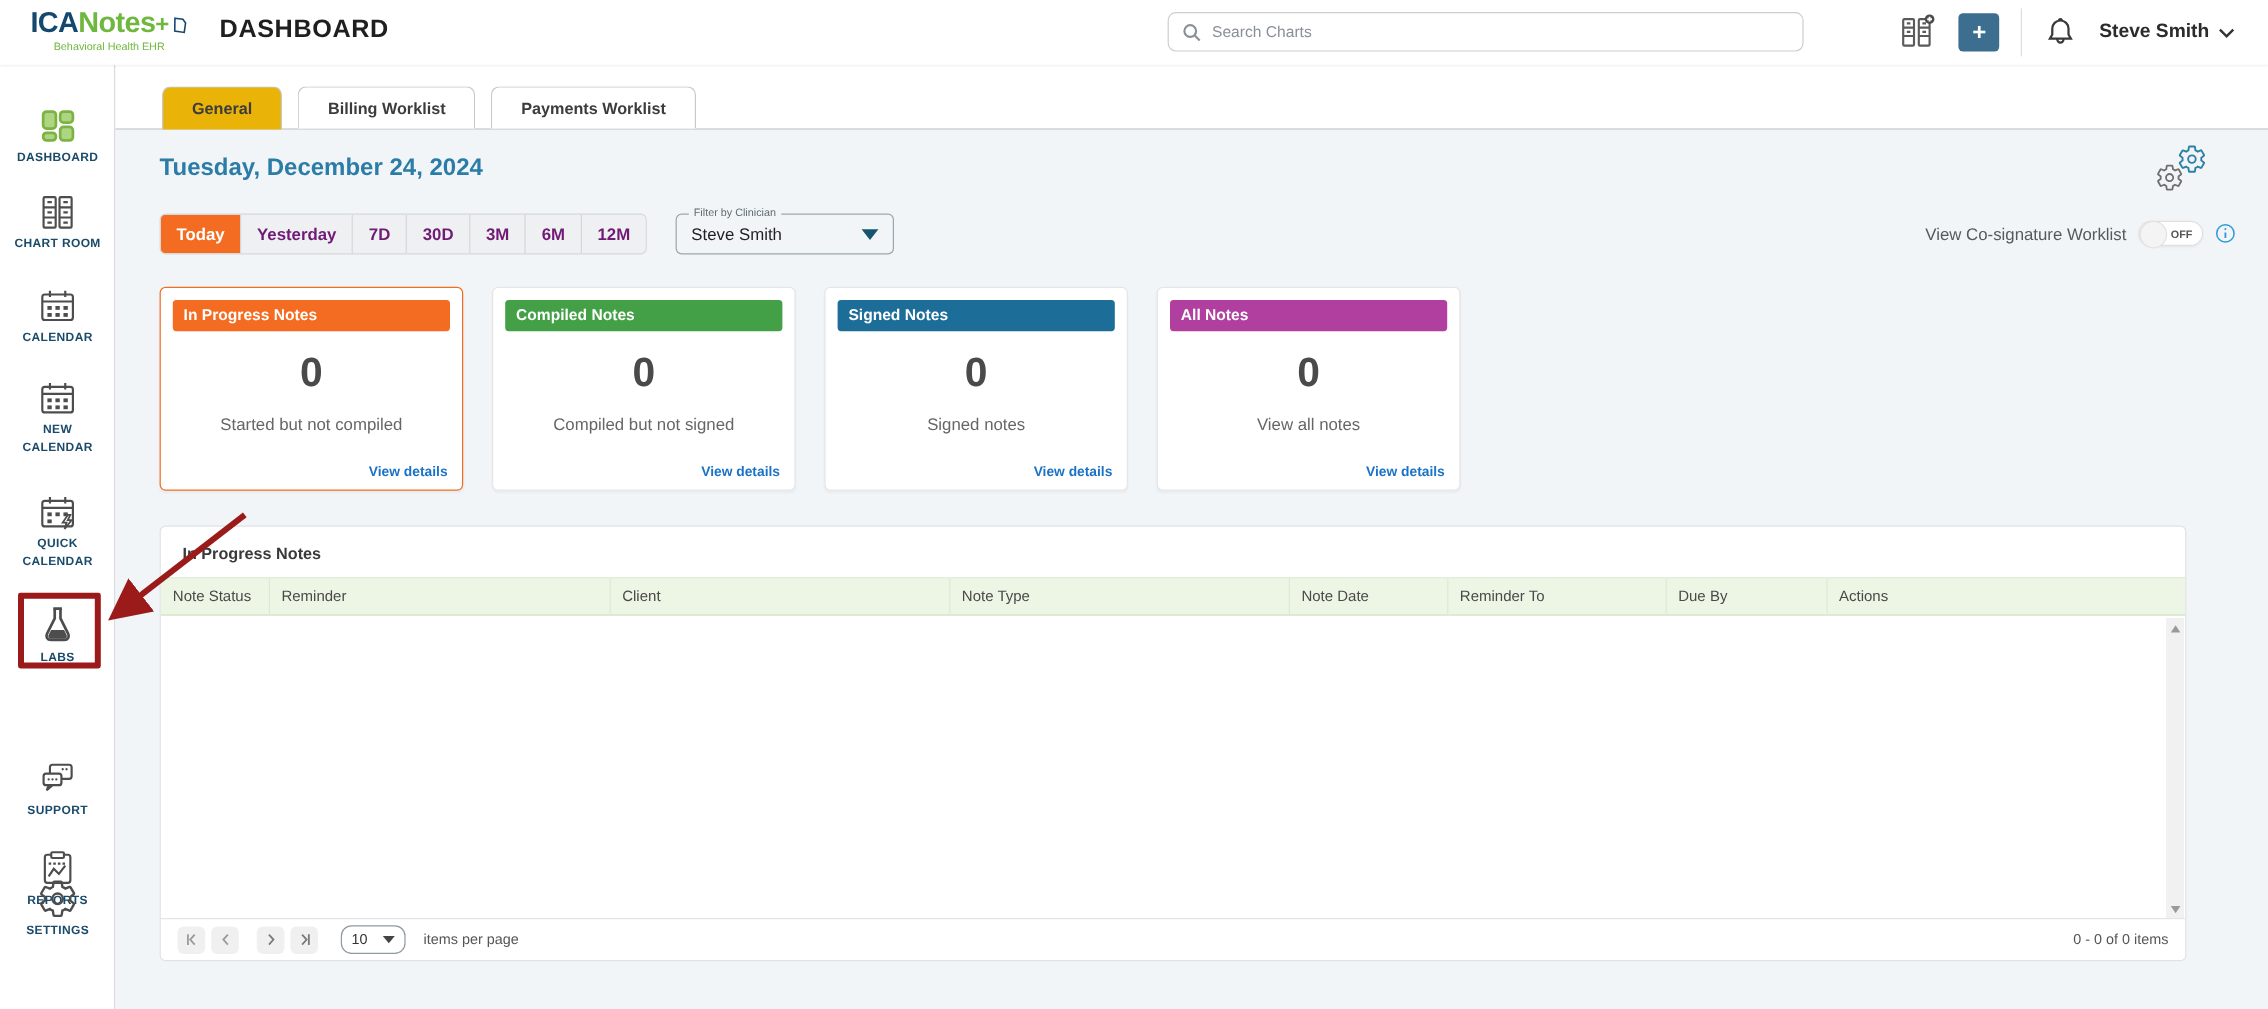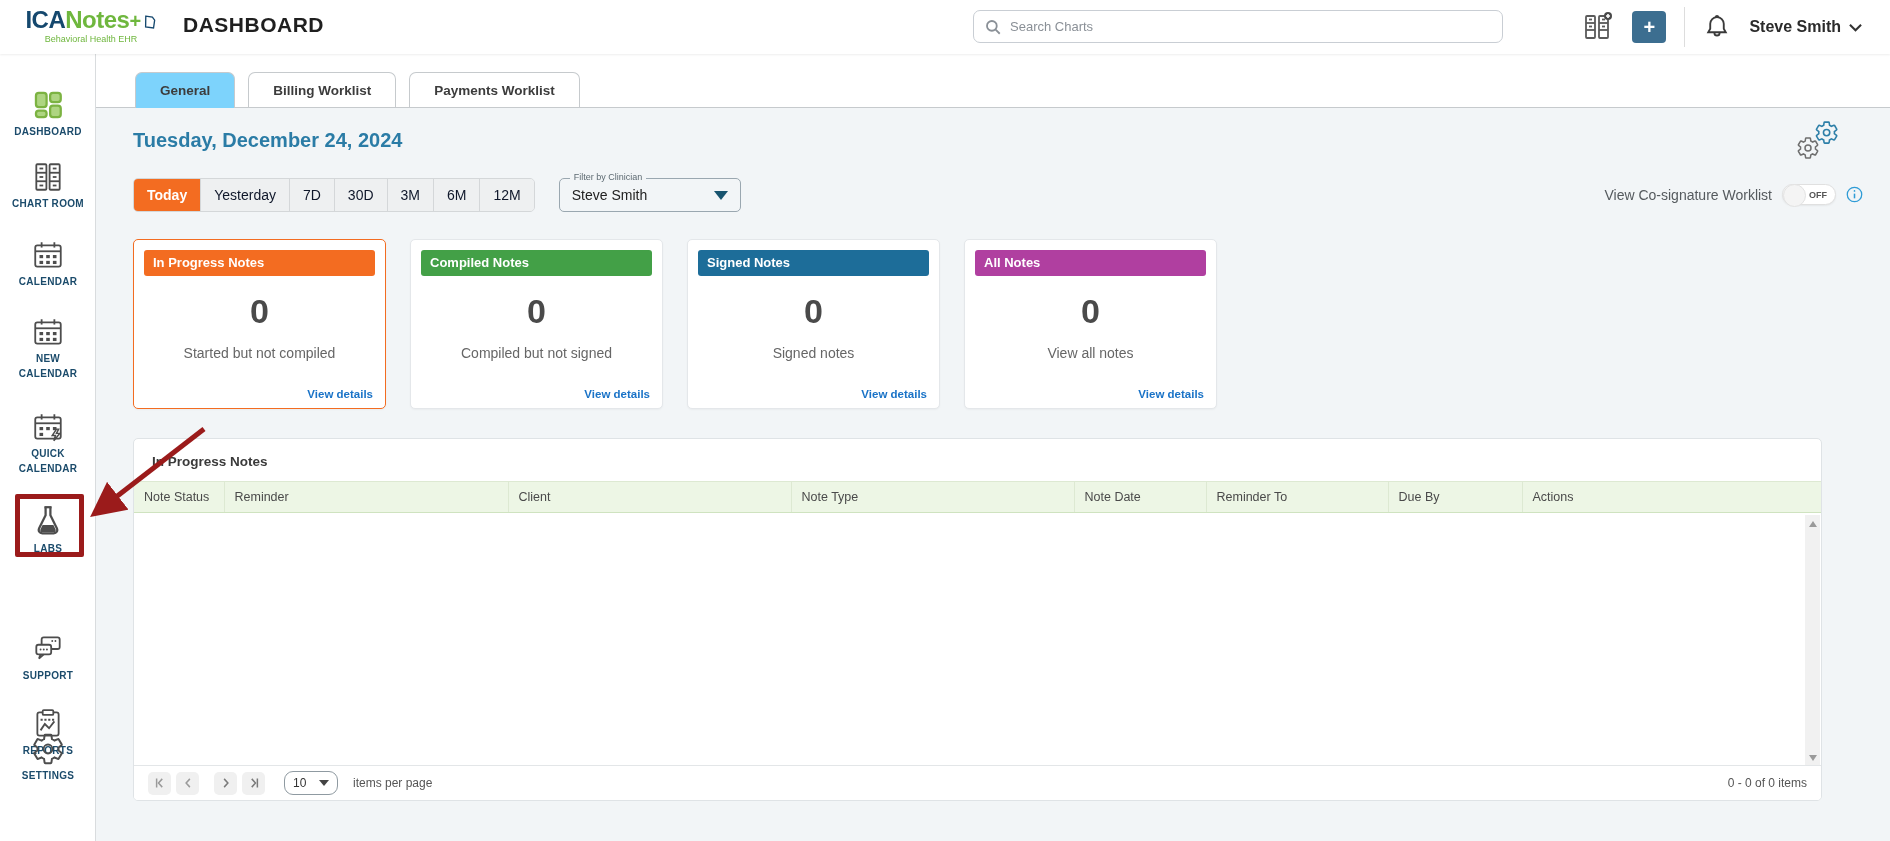--- a/index.html
+++ b/index.html
@@ -39,33 +39,33 @@
   .side-label { display:block; margin:3px auto 0; width:72px; font-size:10px; font-weight:bold;
     color:#1b4b6b; letter-spacing:0.3px; line-height:1.45; }
 
   
   .main { position:absolute; left:96px; top:54px; width:1794px; height:787px; background:#fff; }
   .tabstrip { position:relative; height:53px; display:flex; align-items:flex-end;
     padding-left:39px; gap:13px; z-index:5; }
   .tab { height:35px; padding:0 24px; display:flex; align-items:center; font-size:13.5px;
     font-weight:bold; color:#3c3c3c; border:1px solid #c6cacd; border-bottom:none;
     border-radius:7px 7px 0 0; background:#fff; cursor:pointer; position:relative; }
-  .tab.active { background:#7dd3fc; height:36px; margin-bottom:-1px; z-index:6; }
+  .tab.active { background:#eab308; height:36px; margin-bottom:-1px; z-index:6; }
   .panel { position:relative; height:734px; background:#f2f5f7; border-top:1px solid #c6cacd; }
 
   .date-heading { position:absolute; left:37px; top:21px; font-size:20px; font-weight:bold;
     color:#2b7ca6; }
   .gears { position:absolute; right:50px; top:12px; width:46px; height:42px; }
 
   
   .filter-row { position:absolute; left:37px; top:70px; display:flex; align-items:flex-start; }
   .seg-group { display:flex; height:34px; border:1px solid #d4d7d9; border-radius:5px;
     overflow:hidden; background:#eef0f1; }
-  .seg { padding:0 13px; display:flex; align-items:center; font-size:14px; color:#0f172a;
-    border-left:1px solid #d4d7d9; cursor:pointer; background:#eef0f1; }
+  .seg { padding:0 13px; display:flex; align-items:center; font-size:14px; color:#701a75;
+    border-left:1px solid #d4d7d9; cursor:pointer; background:#eef0f1;font-weight:bold; }
   .seg:first-child { border-left:none; }
   .seg.active { background:#f36c21; color:#fff; font-weight:bold; }
   .clin-filter { position:relative; margin-left:24px; width:182px; height:34px;
     border:1px solid #9aa7b0; border-radius:5px; display:flex; align-items:center;
     padding:0 12px; cursor:pointer; }
   .clin-label { position:absolute; left:10px; top:-7px; font-size:9px; color:#5d6a72;
     background:#f2f5f7; padding:0 4px; }
   .clin-value { font-size:14px; color:#222; flex:1; }
   .dd-arrow { width:0; height:0; border-left:7px solid transparent;
     border-right:7px solid transparent; border-top:9px solid #17546f; }

